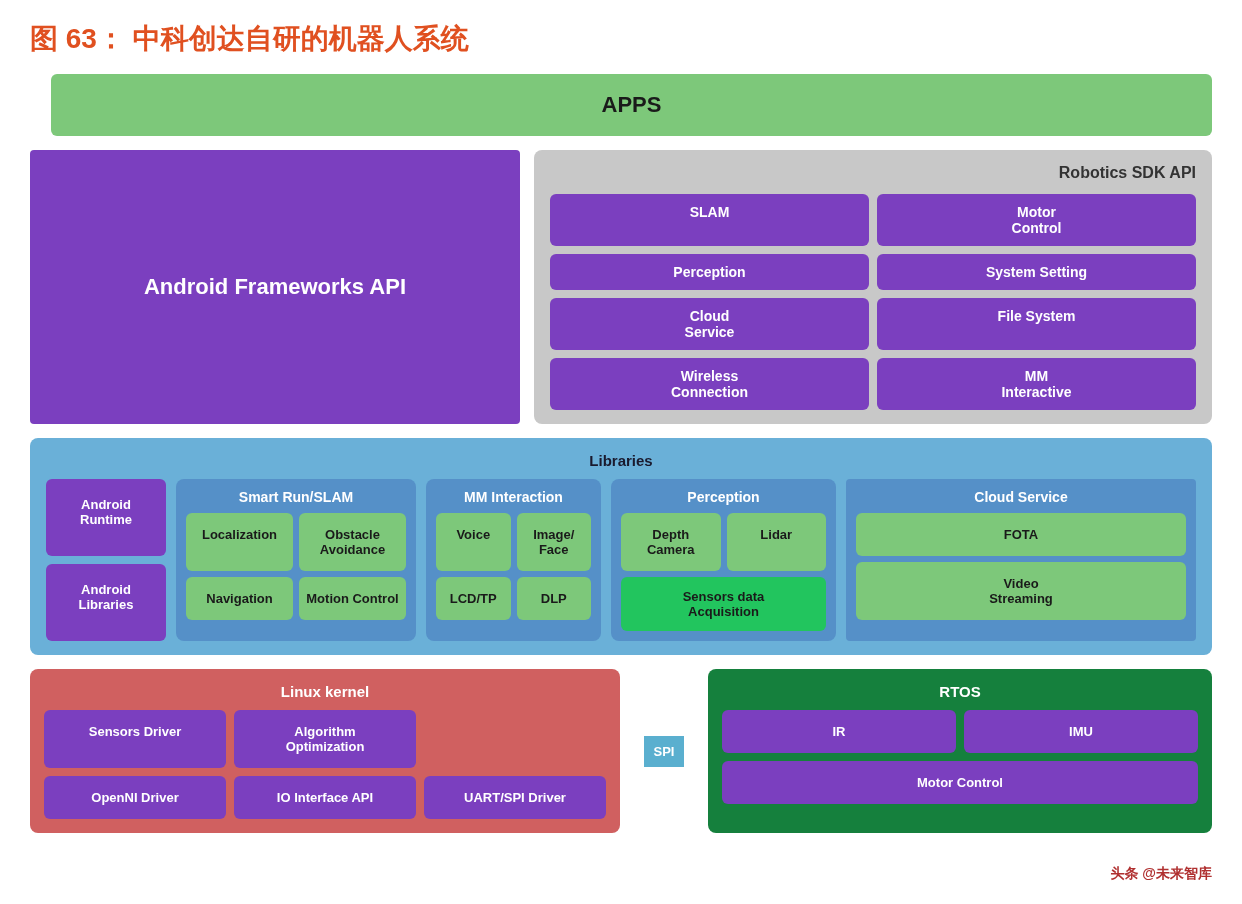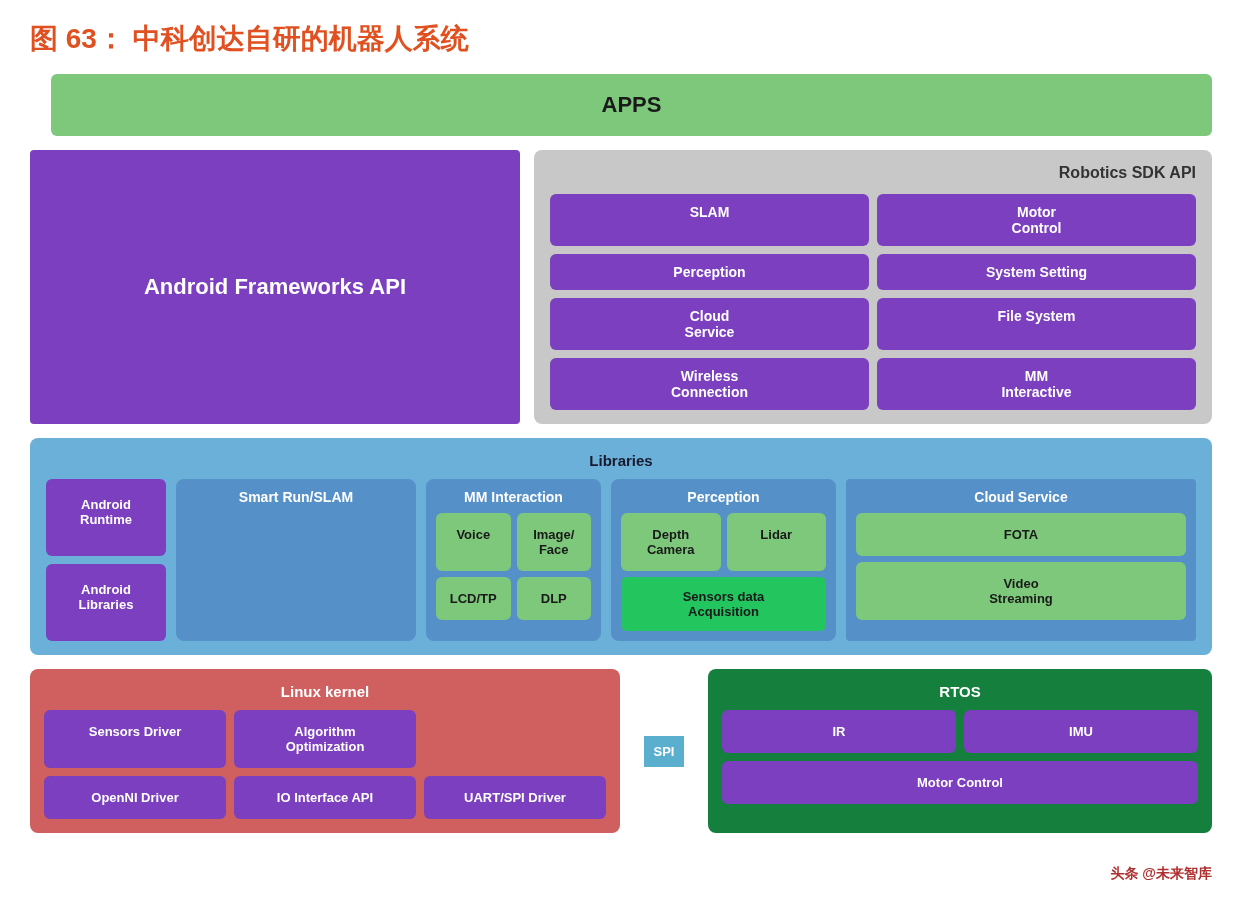--- a/index.html
+++ b/index.html
@@ -321,20 +321,26 @@
   <div class="libraries-title">Libraries</div>
   <div class="lib-inner">
 
     <div class="android-runtime-col">
       <div class="android-runtime-cell">Android<br>Runtime</div>
       <div class="android-runtime-cell">Android<br>Libraries</div>
     </div>
 
     <div class="slam-box">
       <div class="slam-title">Smart Run/SLAM</div>
+      <div class="slam-grid">
+        <div class="green-cell">Localization</div>
+        <div class="green-cell">Obstacle<br>Avoidance</div>
+        <div class="green-cell">Navigation</div>
+        <div class="green-cell">Motion Control</div>
+      </div>
     </div>
 
     <div class="mm-box">
       <div class="mm-title">MM Interaction</div>
       <div class="mm-grid">
         <div class="green-cell">Voice</div>
         <div class="green-cell">Image/<br>Face</div>
         <div class="green-cell">LCD/TP</div>
         <div class="green-cell">DLP</div>
       </div>

